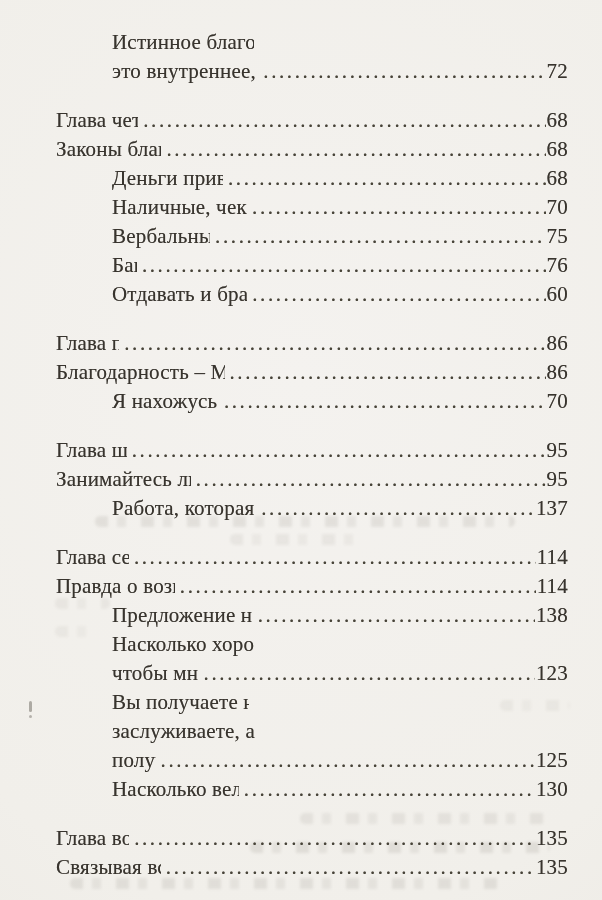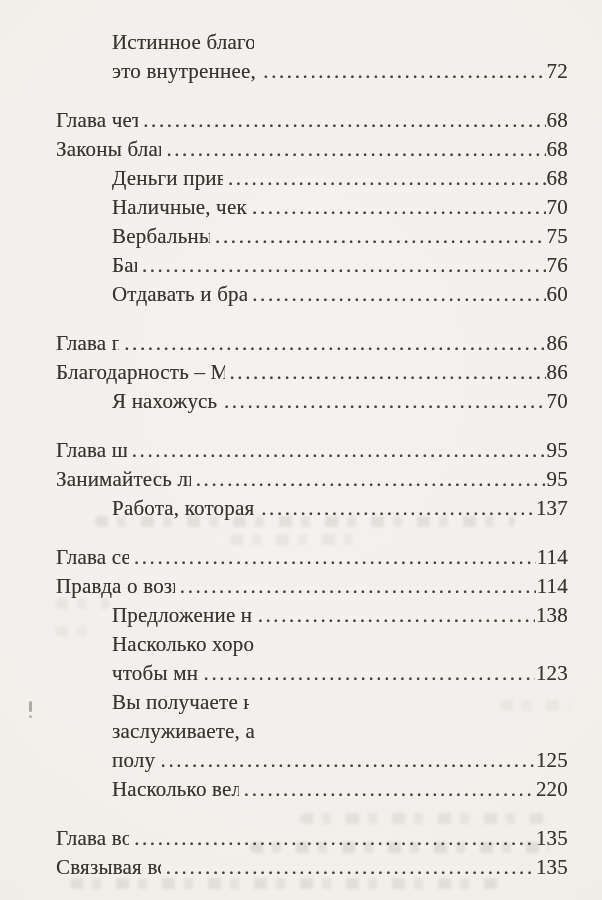--- a/index.html
+++ b/index.html
@@ -238,21 +238,21 @@
 
     </div>
       <div class="toc-line indent">
       <span class="toc-title">получать</span>
       <span class="dot-leader"></span>
       <span class="toc-page-num">125</span>
     </div>
       <div class="toc-line indent">
       <span class="toc-title">Насколько велики ваши корзины?</span>
       <span class="dot-leader"></span>
-      <span class="toc-page-num">220</span>
+      <span class="toc-page-num">130</span>
     </div>
       <div class="toc-line section-gap">
       <span class="toc-title">Глава восьмая</span>
       <span class="dot-leader"></span>
       <span class="toc-page-num">135</span>
     </div>
       <div class="toc-line">
       <span class="toc-title">Связывая все воедино</span>
       <span class="dot-leader"></span>
       <span class="toc-page-num">135</span>

